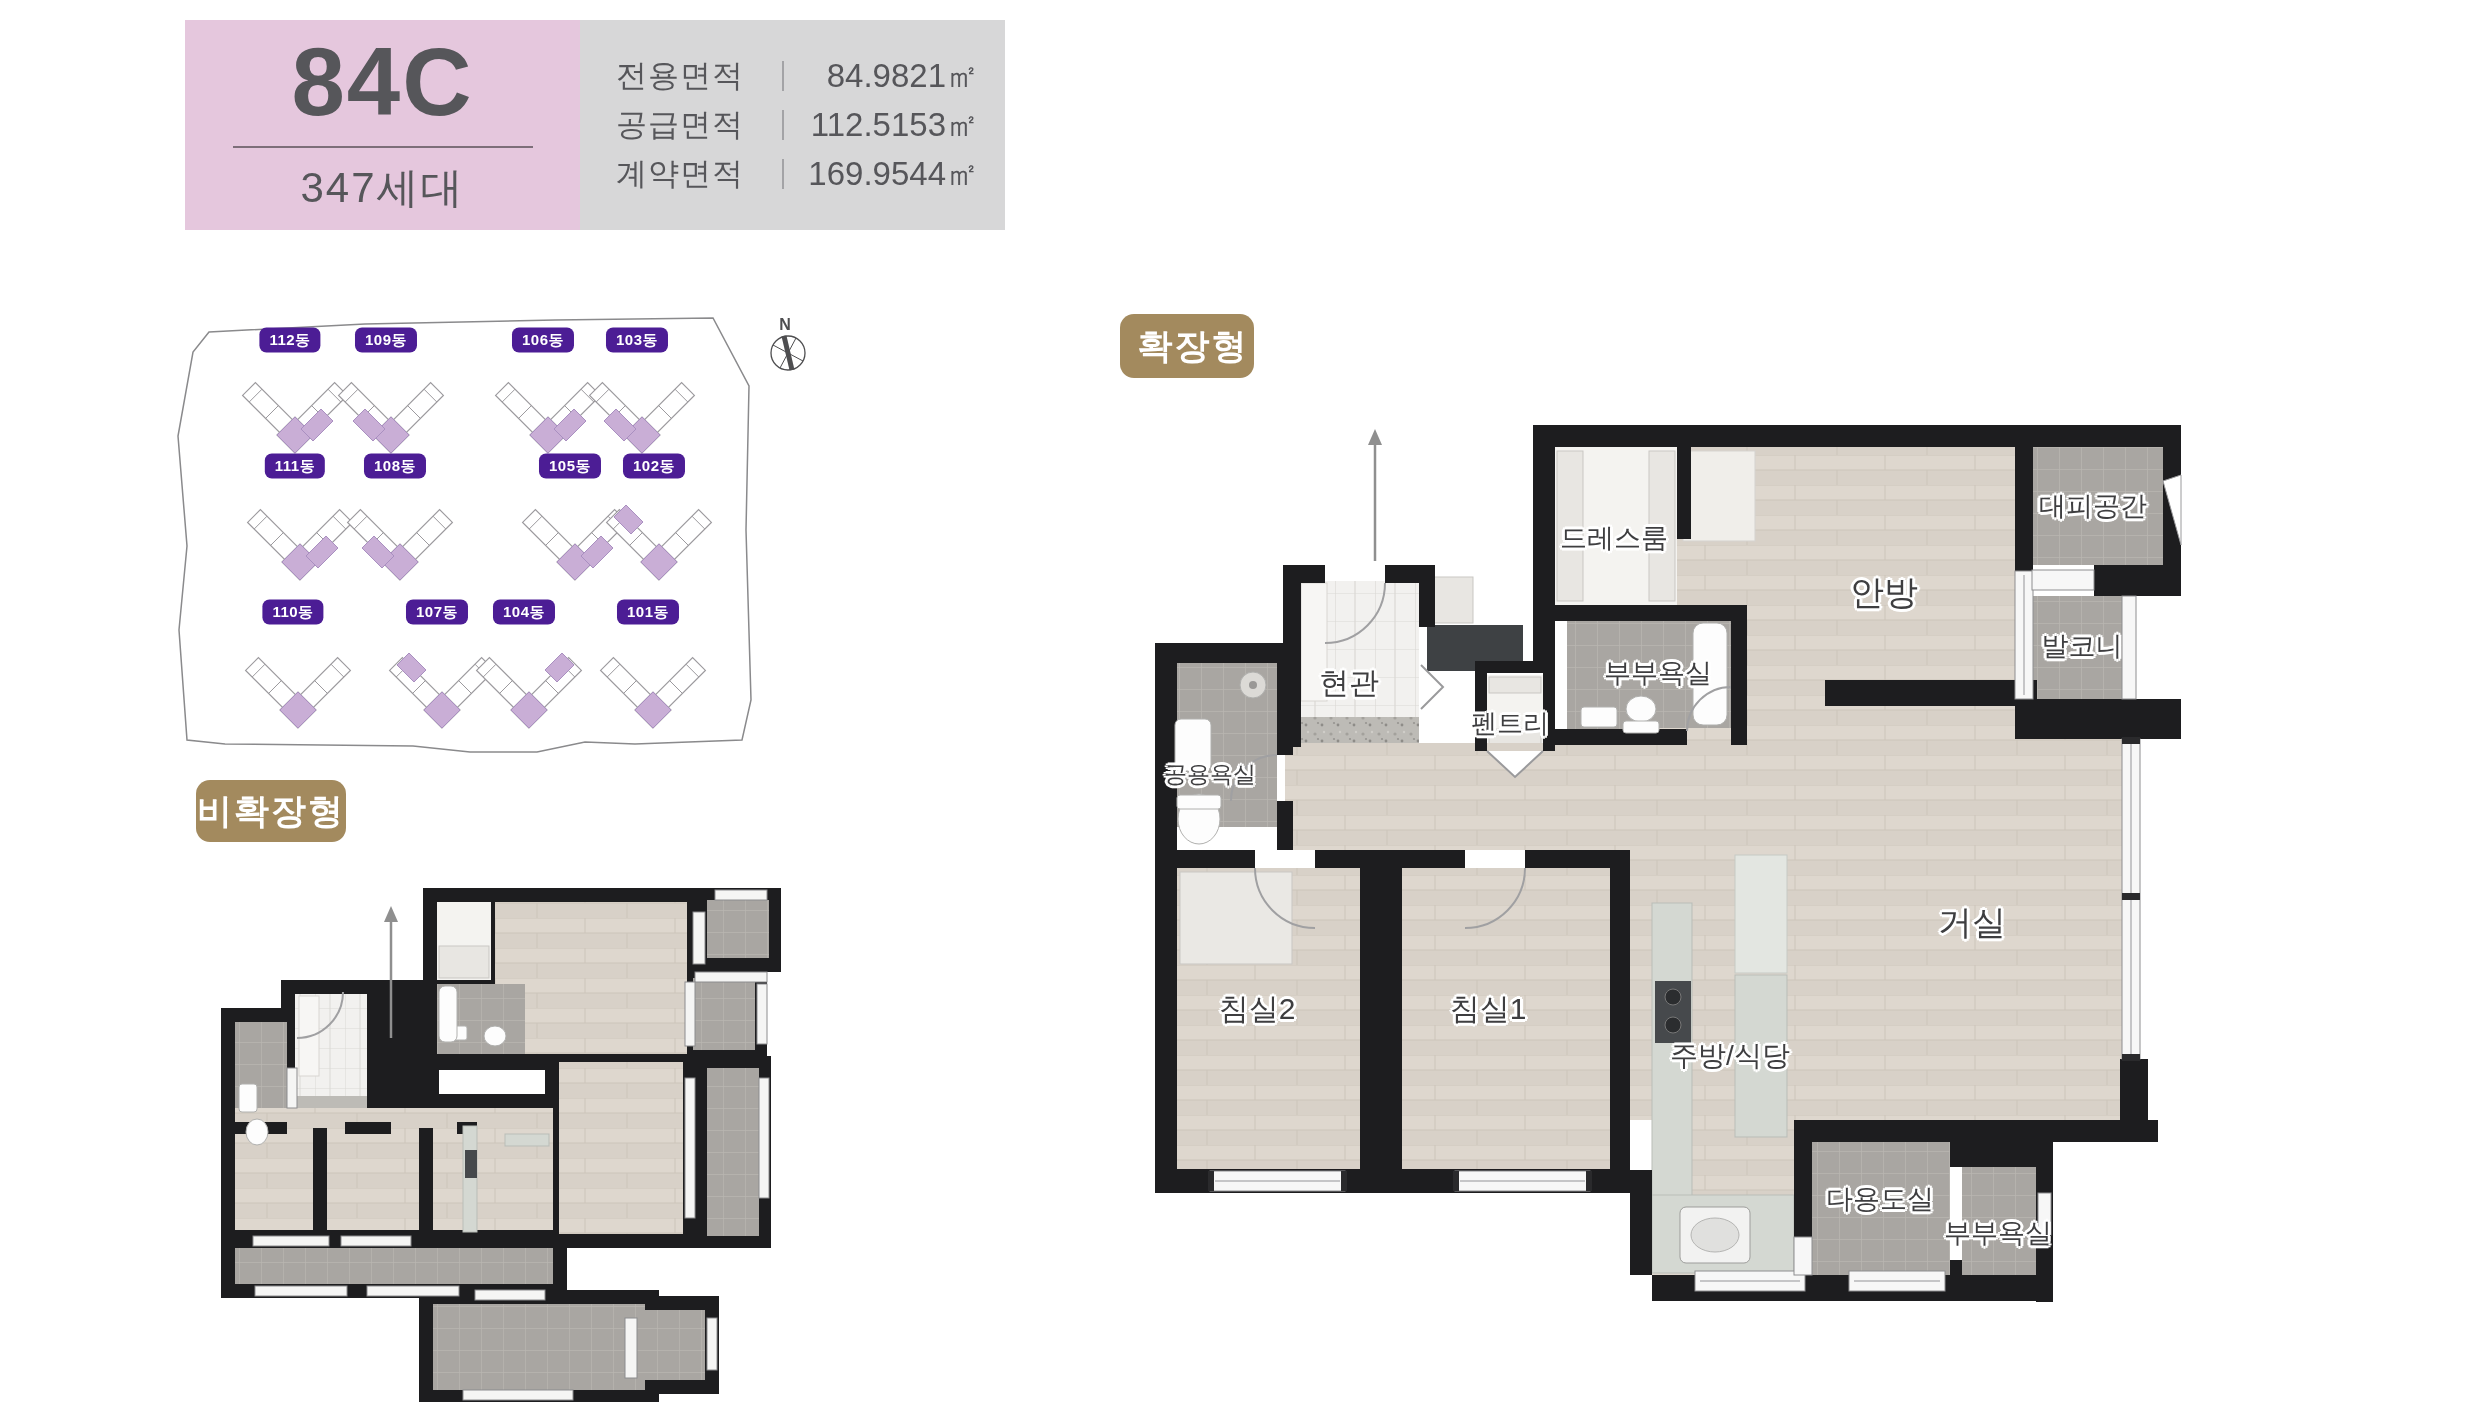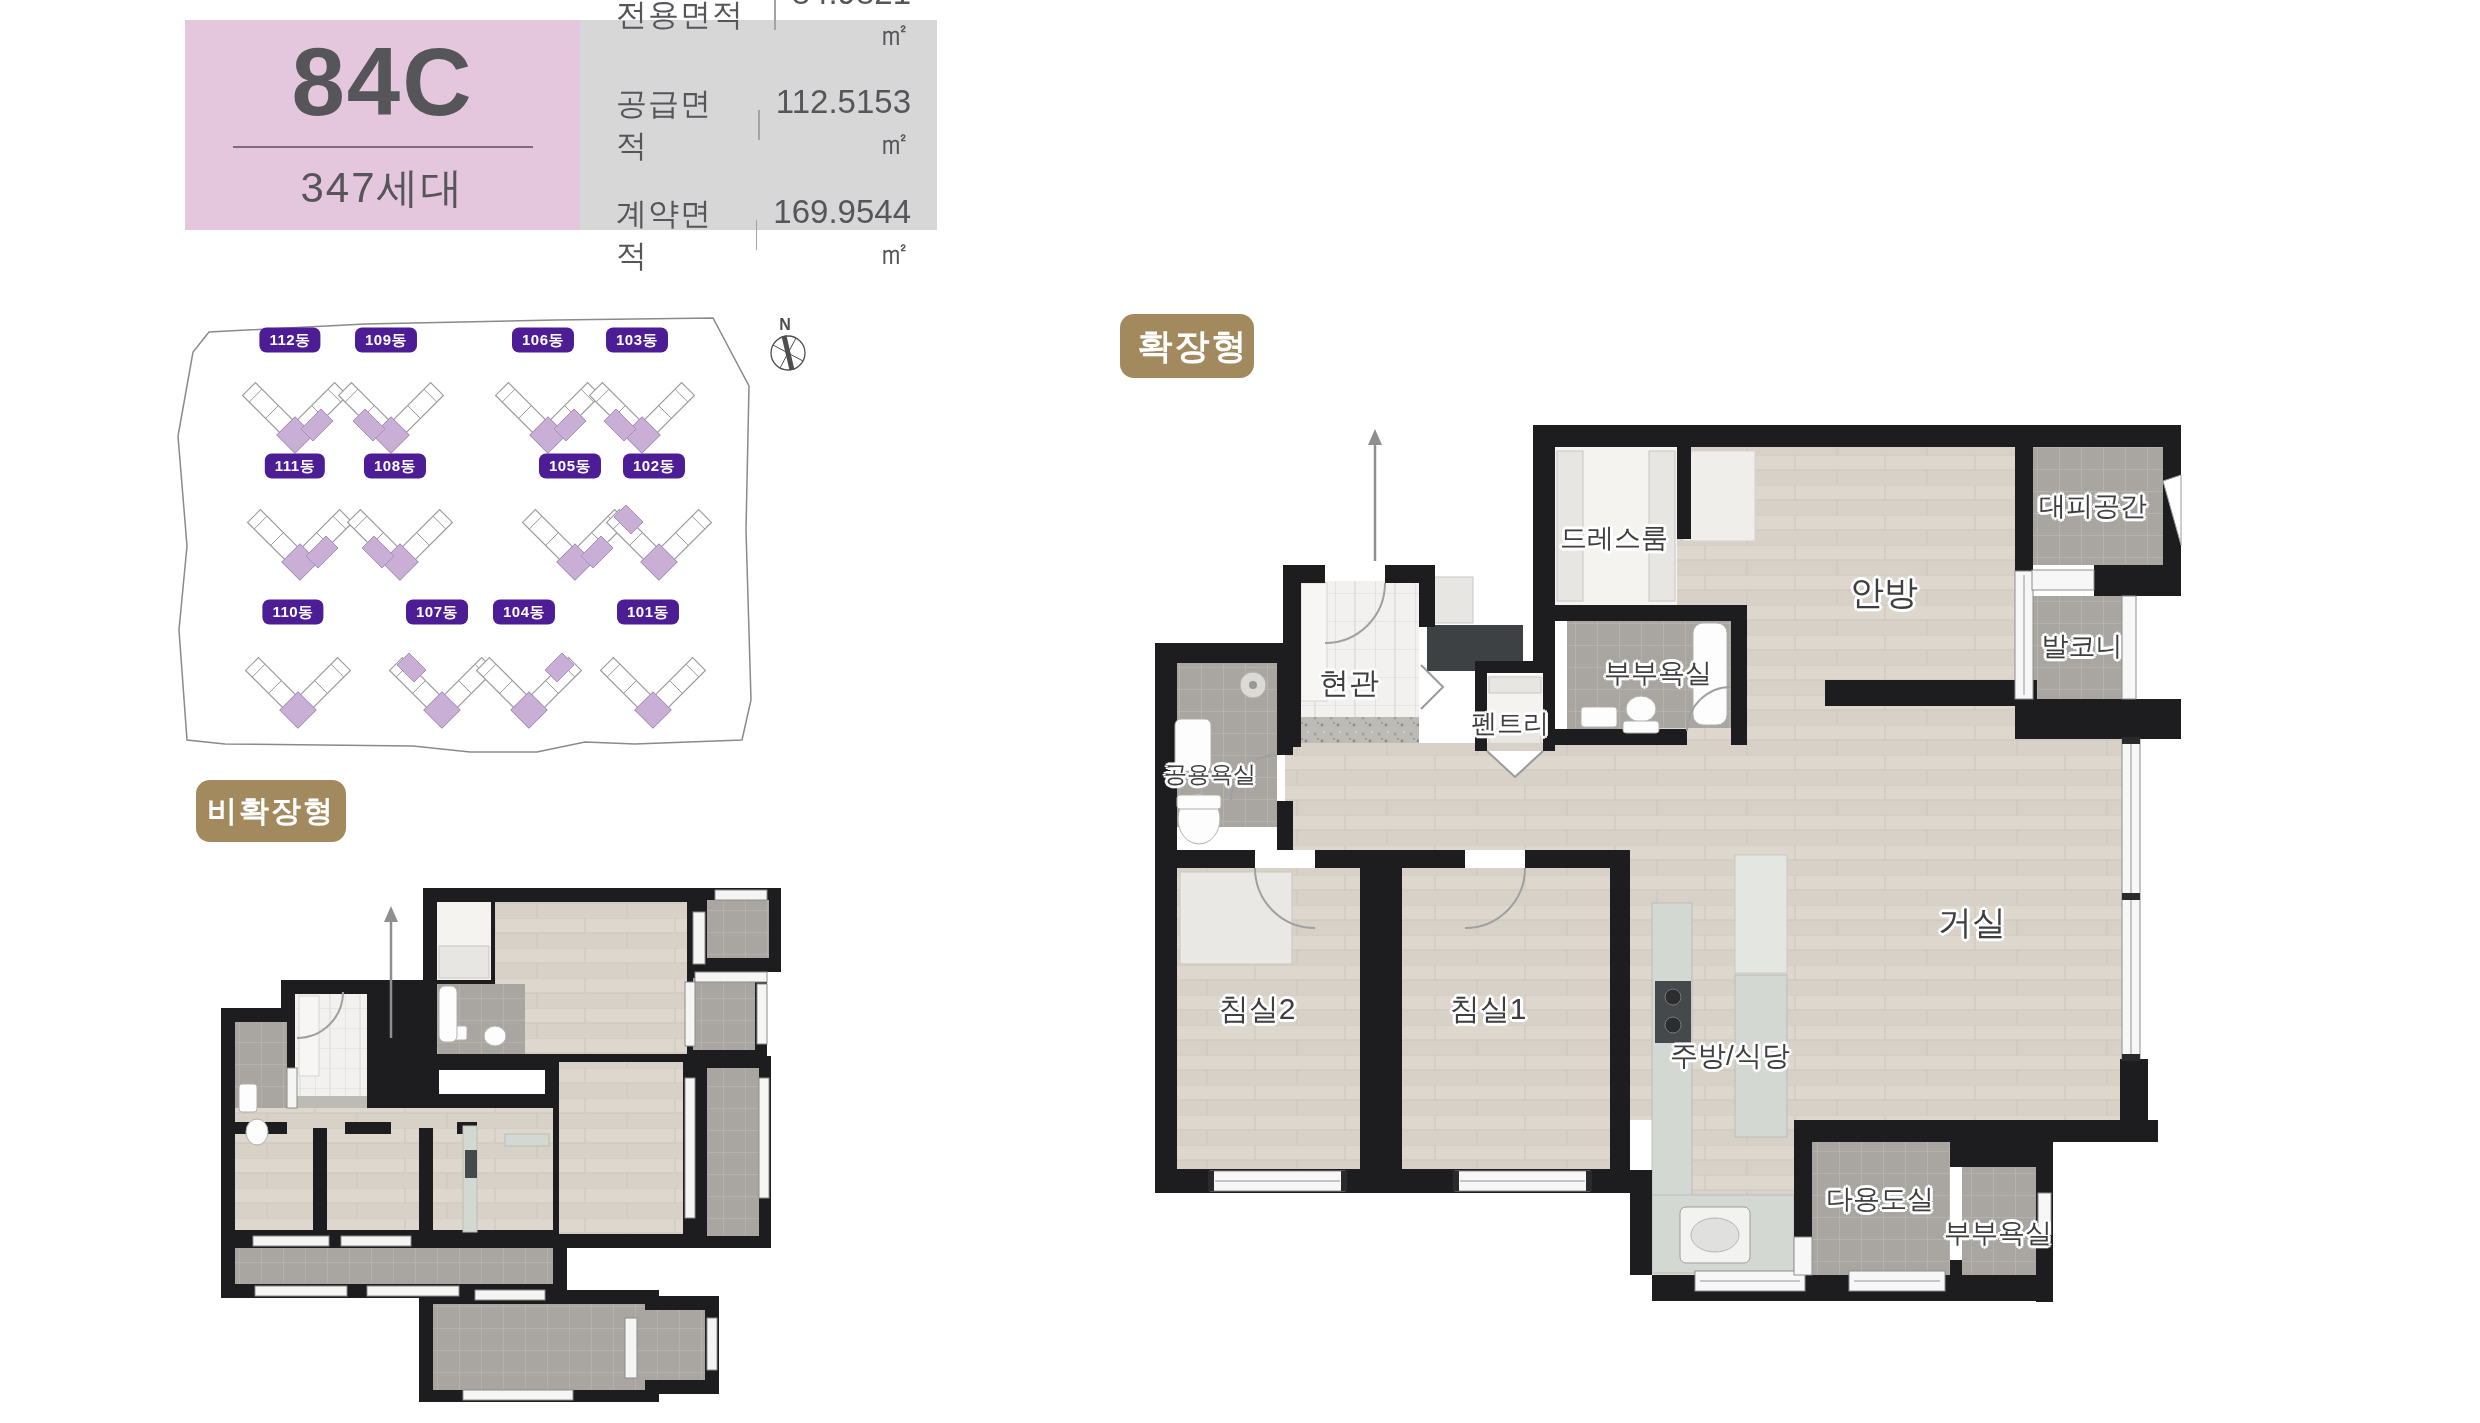--- a/index.html
+++ b/index.html
@@ -6,34 +6,34 @@
   .stage{position:relative;width:2480px;height:1423px;background:#ffffff;
          font-family:"Liberation Sans",sans-serif;overflow:hidden;}
 
   
   .unit-badge{position:absolute;left:185px;top:20px;width:395px;height:210px;
               background:#e5c7dd;display:flex;flex-direction:column;
               align-items:center;justify-content:center;}
   .unit-code{font-size:96px;font-weight:bold;color:#56565a;line-height:1;letter-spacing:2px;}
   .unit-divider{width:300px;height:2px;background:#7d6e79;margin:16px 0 12px;}
   .unit-households{font-size:42px;color:#56565a;letter-spacing:2px;}
-  .area-box{position:absolute;left:580px;top:20px;width:357px;height:210px;background:#d7d7d8;
-            display:flex;flex-direction:column;justify-content:center;gap:26px;
+  .area-box{position:absolute;left:580px;top:20px;width:425px;height:210px;background:#d7d7d8;
+            display:flex;flex-direction:column;justify-content:center;gap:4px;
             padding:0 26px 0 36px;box-sizing:border-box;}
   .area-row{display:flex;align-items:center;color:#56565a;}
   .area-label{width:150px;font-size:31px;letter-spacing:1px;}
   .area-sep{width:2px;height:30px;background:#a3a3a6;margin:0 16px;}
   .area-value{flex:1;text-align:right;font-size:33px;}
 
   
   .type-tag{position:absolute;background:#a38a5e;color:#fff;font-weight:bold;
             display:flex;align-items:center;justify-content:center;border-radius:14px;
             letter-spacing:2px;}
   .tag-ext{left:1120px;top:314px;width:122px;height:64px;font-size:35px;padding-left:12px;}
-  .tag-nonext{left:196px;top:780px;width:150px;height:62px;font-size:30px;}
+  .tag-nonext{left:196px;top:780px;width:150px;height:62px;font-size:35px;}
 
   
   .site-plan{position:absolute;left:165px;top:300px;width:660px;height:470px;}
   .site-plan svg{position:absolute;left:0;top:0;}
   .bldg-badge{position:absolute;transform:translate(-50%,-50%);background:#4c1d95;color:#fff;
               font-size:15px;font-weight:bold;padding:3px 10px;border-radius:7px;
               white-space:nowrap;letter-spacing:.5px;}
 
   
   .small-plan{position:absolute;left:195px;top:888px;width:610px;height:525px;}

